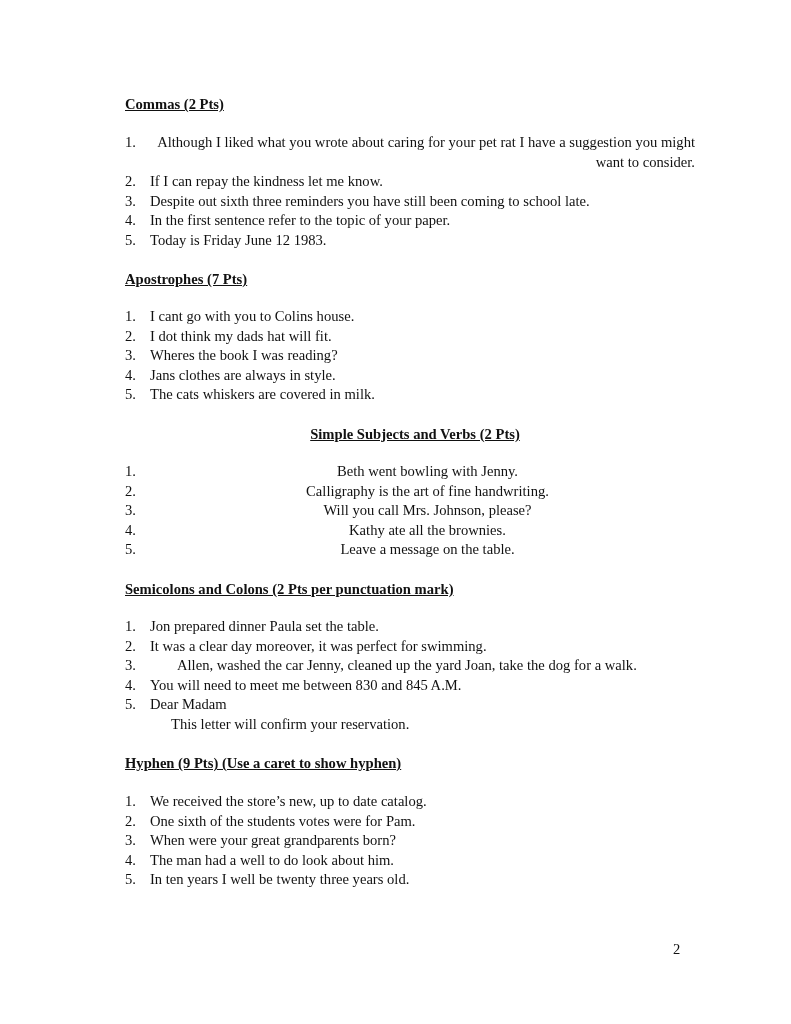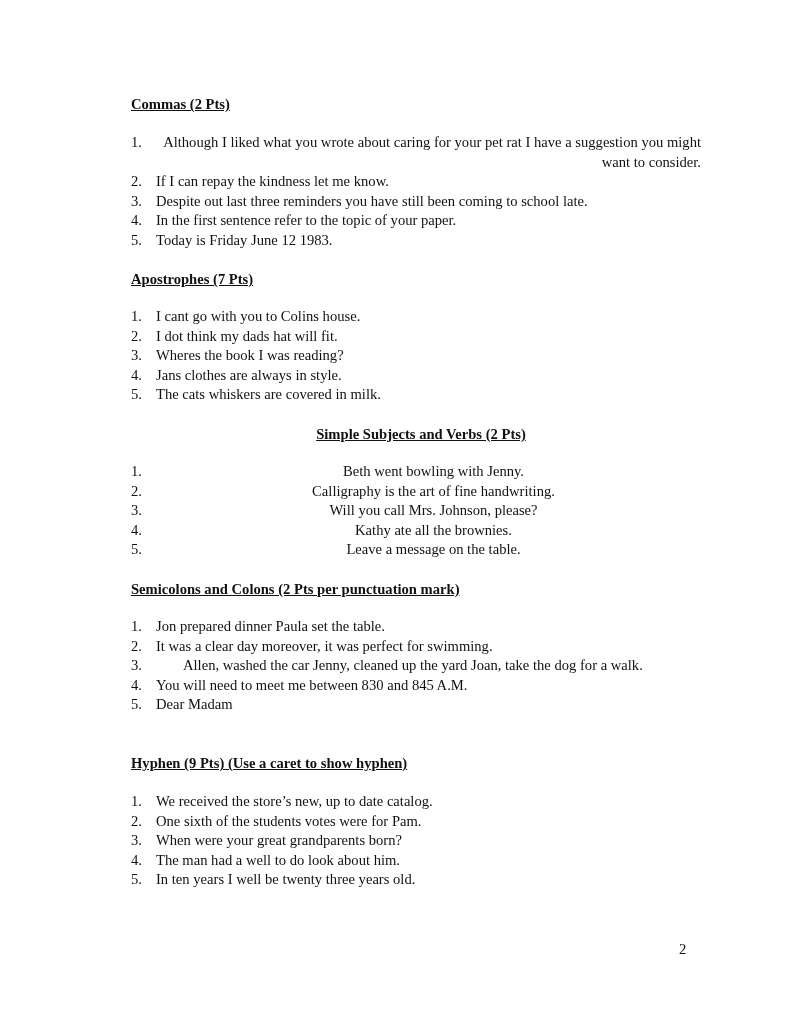--- a/index.html
+++ b/index.html
@@ -10,21 +10,21 @@
     body {
       width: 791px;
       height: 1024px;
       position: relative;
       overflow: hidden;
       font-family: "Liberation Serif", "DejaVu Serif", serif;
       color: #111111;
     }
     .page {
       position: absolute;
-      left: 14px; top: 0;
+      left: 8px; top: 0;
       width: 691px; height: 1024px;
     }
     .section {
       position: absolute;
       left: 117px;
       width: 580px;
     }
     .heading {
       font-weight: bold;
       text-decoration: underline;
@@ -81,21 +81,21 @@
       <li class="item wide">
           <span class="num">1.</span>
           <span class="txt">Although I liked what you wrote about caring for your pet rat I have a suggestion you might want to consider.</span>
         </li>
       <li class="item">
           <span class="num">2.</span>
           <span class="txt">If I can repay the kindness let me know.</span>
         </li>
       <li class="item">
           <span class="num">3.</span>
-          <span class="txt">Despite out last three reminders you have still been coming to school late.</span>
+          <span class="txt">Despite out sixth three reminders you have still been coming to school late.</span>
         </li>
       <li class="item">
           <span class="num">4.</span>
           <span class="txt">In the first sentence refer to the topic of your paper.</span>
         </li>
       <li class="item">
           <span class="num">5.</span>
           <span class="txt">Today is Friday June 12 1983.</span>
         </li>
     </ol>
@@ -169,20 +169,21 @@
           <span class="txt" style="white-space:nowrap;margin-left:27px;">Allen, washed the car Jenny, cleaned up the yard Joan, take the dog for a walk.</span>
         </li>
       <li class="item">
           <span class="num">4.</span>
           <span class="txt">You will need to meet me between 830 and 845 A.M.</span>
         </li>
       <li class="item">
           <span class="num">5.</span>
           <span class="txt">Dear Madam</span>
         </li>
+      <li class="sub-line">This letter will confirm your reservation.</li>
     </ol>
   </div>
 
   <div class="section" style="top:754px;">
     <p class="heading">Hyphen (9 Pts) (Use a caret to show hyphen)</p>
     <ol class="list" style="top:38px;">
       <li class="item">
           <span class="num">1.</span>
           <span class="txt">We received the store’s new, up to date catalog.</span>
         </li>

